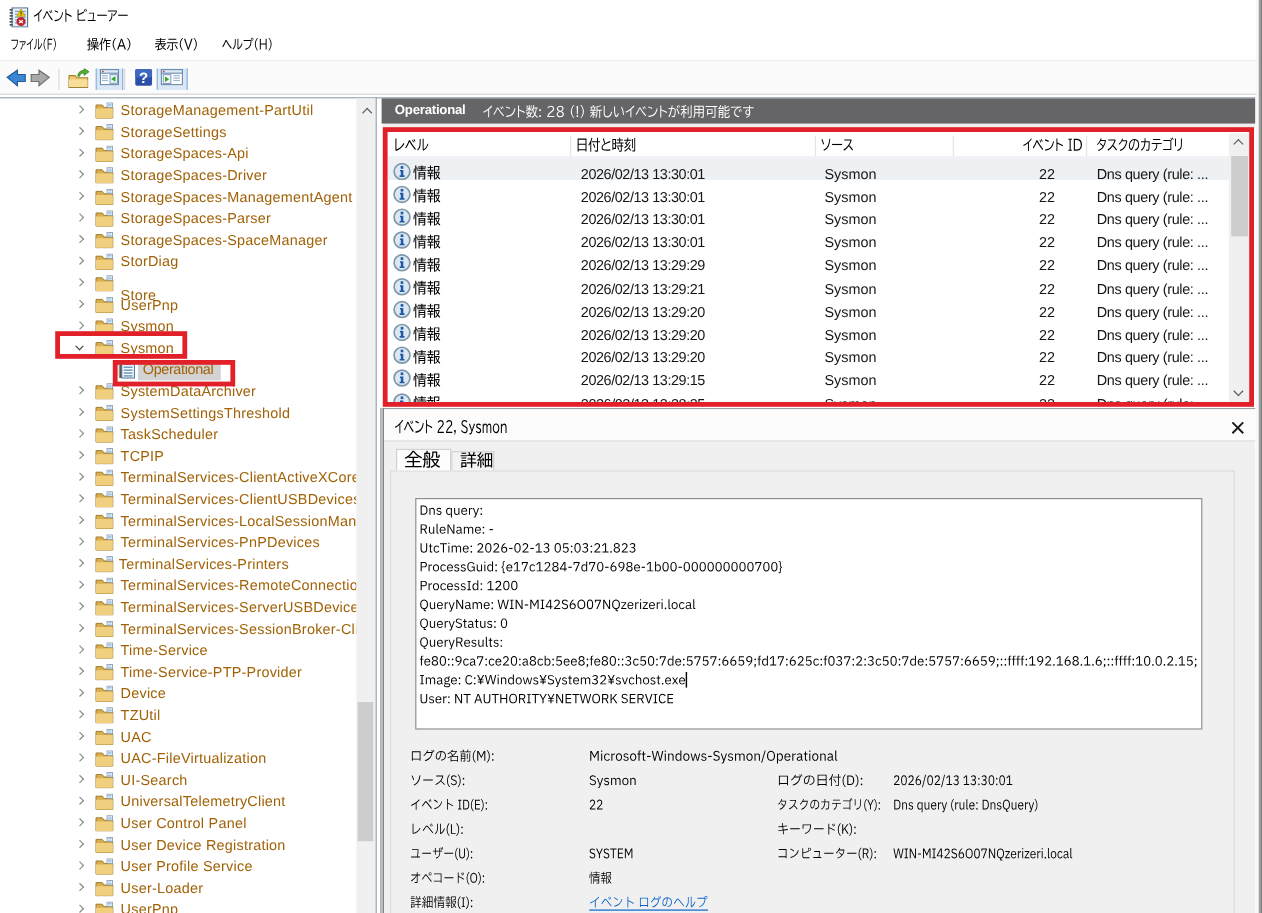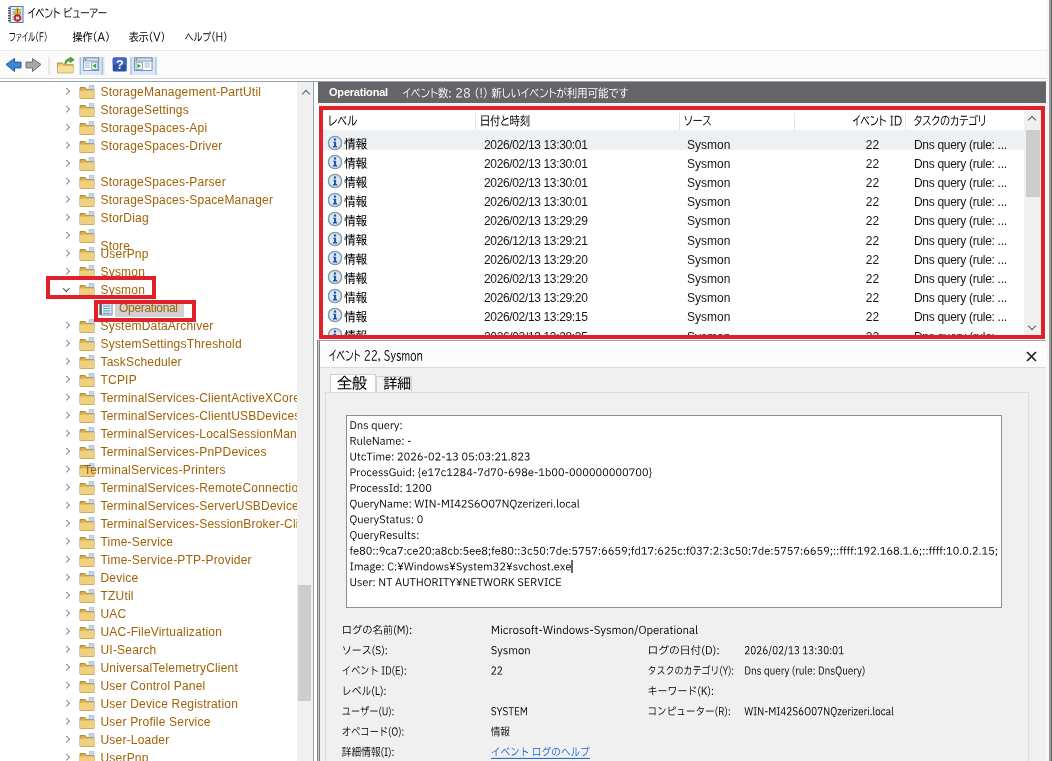--- a/index.html
+++ b/index.html
@@ -174,20 +174,21 @@
       <div class="tt" style="left:100.5px;top:37px">StorageSpaces-Api</div>
       <span class="chev" style="left:64px;top:61px"></span>
       <svg class="ic" style="left:79px;top:57px" width="16" height="14">
         <use href="#fold"></use>
       </svg>
       <div class="tt" style="left:100.5px;top:55px">StorageSpaces-Driver</div>
       <span class="chev" style="left:64px;top:79px"></span>
       <svg class="ic" style="left:79px;top:75px" width="16" height="14">
         <use href="#fold"></use>
       </svg>
+      <div class="tt" style="left:100.5px;top:73px">StorageSpaces-ManagementAgent</div>
       <span class="chev" style="left:64px;top:97px"></span>
       <svg class="ic" style="left:79px;top:93px" width="16" height="14">
         <use href="#fold"></use>
       </svg>
       <div class="tt" style="left:100.5px;top:91px">StorageSpaces-Parser</div>
       <span class="chev" style="left:64px;top:115px"></span>
       <svg class="ic" style="left:79px;top:111px" width="16" height="14">
         <use href="#fold"></use>
       </svg>
       <div class="tt" style="left:100.5px;top:109px">StorageSpaces-SpaceManager</div>
@@ -258,21 +259,21 @@
       <div class="tt" style="left:100.5px;top:343px">TerminalServices-LocalSessionManag</div>
       <span class="chev" style="left:64px;top:367px"></span>
       <svg class="ic" style="left:79px;top:363px" width="16" height="14">
         <use href="#fold"></use>
       </svg>
       <div class="tt" style="left:100.5px;top:361px">TerminalServices-PnPDevices</div>
       <span class="chev" style="left:64px;top:385px"></span>
       <svg class="ic" style="left:79px;top:381px" width="16" height="14">
         <use href="#fold"></use>
       </svg>
-      <div class="tt" style="left:84px;top:379px">TerminalServices-Printers</div>
+      <div class="tt" style="left:99px;top:379px">TerminalServices-Printers</div>
       <span class="chev" style="left:64px;top:403px"></span>
       <svg class="ic" style="left:79px;top:399px" width="16" height="14">
         <use href="#fold"></use>
       </svg>
       <div class="tt" style="left:100.5px;top:397px">TerminalServices-RemoteConnectionM</div>
       <span class="chev" style="left:64px;top:421px"></span>
       <svg class="ic" style="left:79px;top:417px" width="16" height="14">
         <use href="#fold"></use>
       </svg>
       <div class="tt" style="left:100.5px;top:415px">TerminalServices-ServerUSBDevices</div>
@@ -407,21 +408,21 @@
         </svg>
         <span class="c2">2026/02/13 13:29:29</span>
         <span class="c3">Sysmon</span>
         <span class="c4">22</span>
         <span class="c5">Dns query (rule: ...</span>
       </div>
       <div class="trow" style="top:116.0px">
         <svg class="ii" width="16" height="16">
           <use href="#info"></use>
         </svg>
-        <span class="c2">2026/12/13 13:29:21</span>
+        <span class="c2">2026/02/13 13:29:21</span>
         <span class="c3">Sysmon</span>
         <span class="c4">22</span>
         <span class="c5">Dns query (rule: ...</span>
       </div>
       <div class="trow" style="top:135.2px">
         <svg class="ii" width="16" height="16">
           <use href="#info"></use>
         </svg>
         <span class="c2">2026/02/13 13:29:20</span>
         <span class="c3">Sysmon</span>

